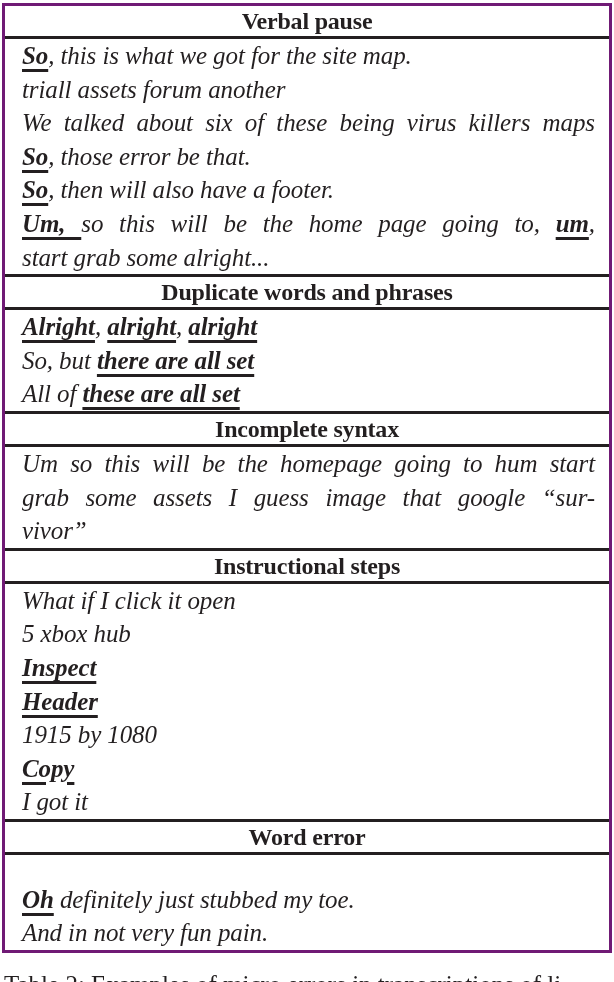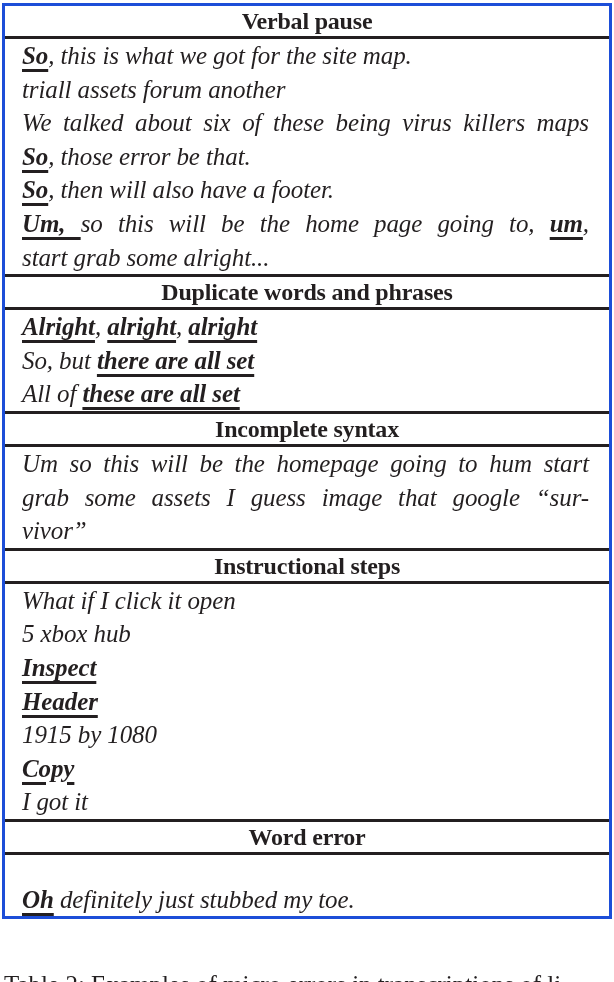--- a/index.html
+++ b/index.html
@@ -13,34 +13,34 @@
       overflow: hidden;
       position: relative;
       font-family: "Liberation Serif", "DejaVu Serif", serif;
       color: #231f20;
     }
     .table {
       position: absolute;
       left: 2px;
       top: 3px;
       width: 604px;
-      border: 3px solid #1d4ed8;
+      border: 3px solid #701a75;
       box-sizing: content-box;
     }
     .section-header {
       height: 30px;
       line-height: 30px;
       text-align: center;
       font-weight: bold;
       font-size: 24px;
       border-bottom: 3px solid #231f20;
       letter-spacing: -0.2px;
     }
     .section-body {
-      padding: 0 20px 0 17px;
+      padding: 0 14px 0 17px;
       border-bottom: 3px solid #231f20;
     }
     .section-body:last-child {
       border-bottom: none;
       margin-top: 28px;
     }
     .line {
       height: 33.6px;
       line-height: 33.6px;
       font-style: italic;
@@ -101,16 +101,17 @@
       <div class="line"><span>5 xbox hub</span></div>
       <div class="line"><span class="hl">Inspect</span></div>
       <div class="line"><span class="hl">Header</span></div>
       <div class="line"><span>1915 by 1080</span></div>
       <div class="line"><span class="hl">Copy</span></div>
       <div class="line"><span>I got it</span></div>
     </div>
     <div class="section-header">Word error</div>
     <div class="section-body">
       <div class="line"><span class="hl">Oh</span><span> definitely just stubbed my toe.</span></div>
+      <div class="line"><span>And in not very fun pain.</span></div>
     </div>
   </div>
 
 <div class="caption">Table 2: Examples of micro errors in transcriptions of li</div>
 
 </body></html>

